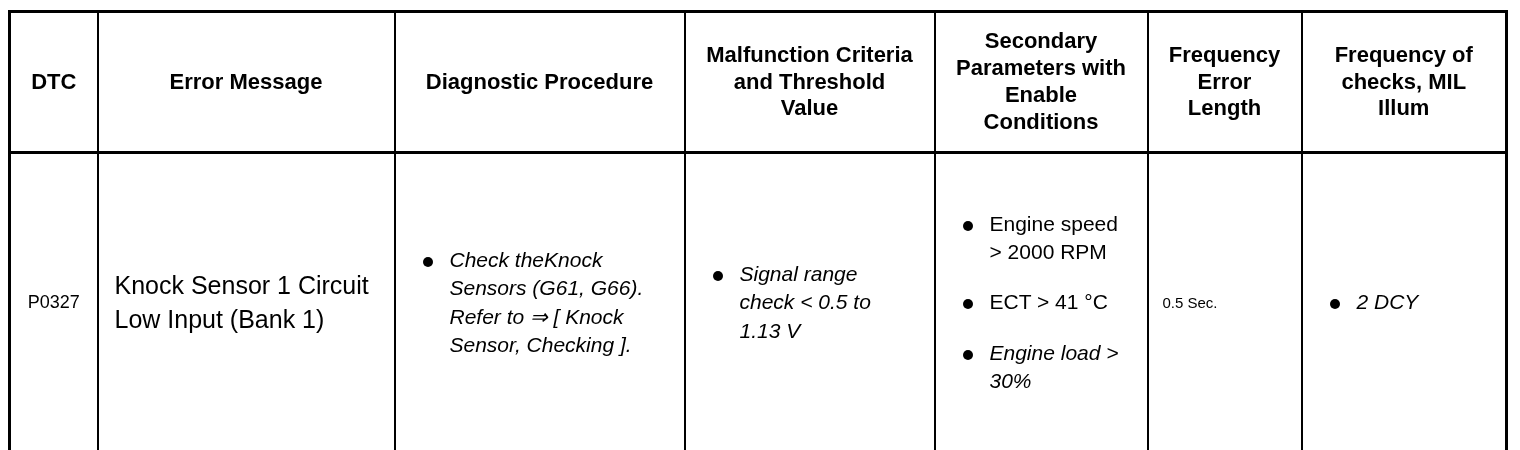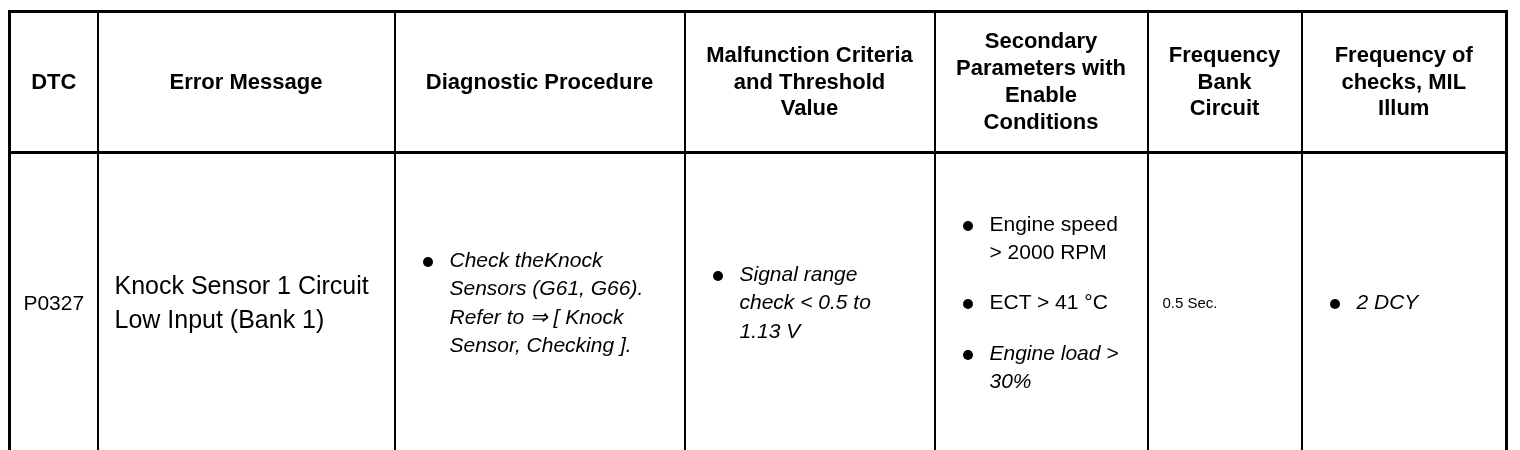--- a/index.html
+++ b/index.html
@@ -62,21 +62,21 @@
   col.c-dtc      { width: 88px; }
   col.c-err      { width: 297px; }
   col.c-diag     { width: 290px; }
   col.c-malf     { width: 250px; }
   col.c-sec      { width: 213px; }
   col.c-mon      { width: 154px; }
   col.c-freq     { width: 205px; }
 
   .dtc-code {
     text-align: center;
-    font-size: 21px;
+    font-size: 18px;
   }
 
   .err-text {
     text-align: left;
     padding-left: 10px;
     padding-right: 4px;
     font-size: 25px;
     line-height: 1.35;
   }
 
@@ -152,22 +152,22 @@
           <div>Value</div>
         </td>
         <td>
           <div>Secondary</div>
           <div>Parameters with</div>
           <div>Enable</div>
           <div>Conditions</div>
         </td>
         <td>
           <div>Frequency</div>
-          <div>Bank</div>
-          <div>Circuit</div>
+          <div>Error</div>
+          <div>Length</div>
         </td>
         <td>
           <div>Frequency of</div>
           <div>checks, MIL</div>
           <div>Illum</div>
         </td>
       </tr>
 
       <tr class="body-row">
         <td>

